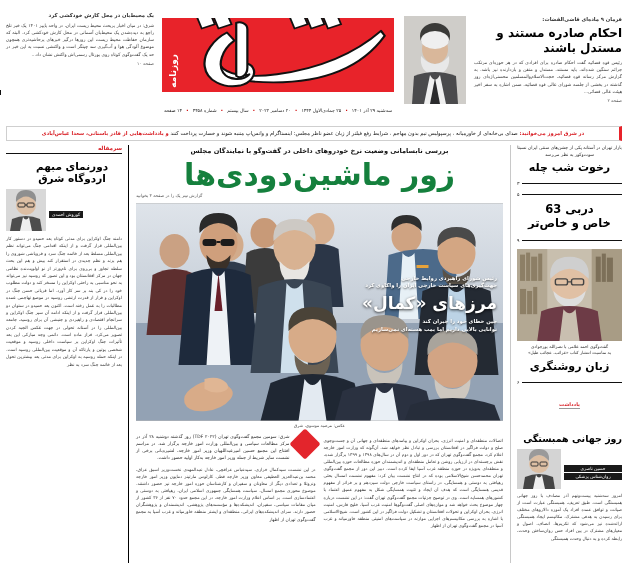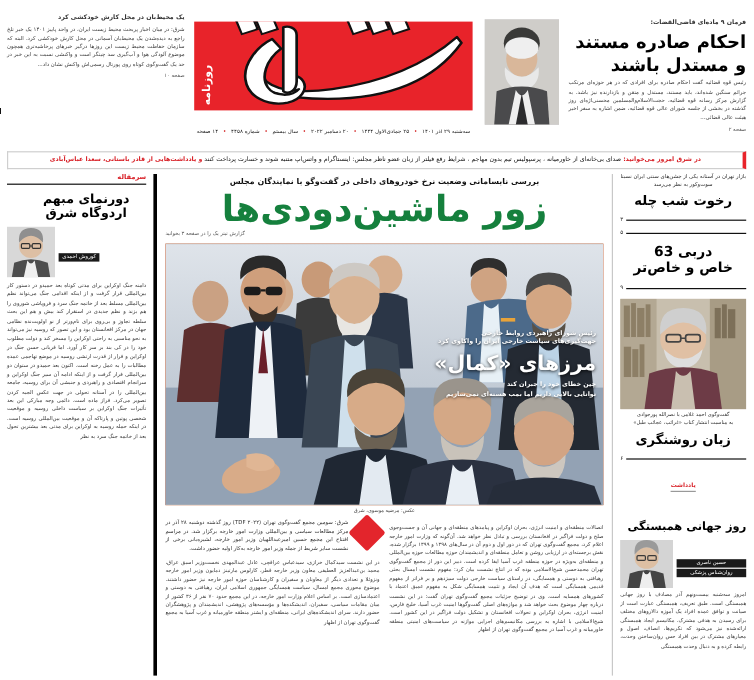--- a/index.html
+++ b/index.html
@@ -16,21 +16,21 @@
   
   .masthead{position:relative;height:120px;display:flex;flex-direction:row;}
   .mh-left{width:218px;position:relative;padding-top:12px;}
   .mh-center{width:250px;position:relative;}
   .mh-right{flex:1;position:relative;padding-top:8px;}
 
   
   .topstory{display:flex;flex-direction:row-reverse;gap:6px;}
   .topstory-txt{flex:1;text-align:right;padding-left:2px;}
   .kicker{font-size:5.2px;color:#333;line-height:1.5;margin-bottom:2px;font-weight:bold;}
-  .ts-head{font-size:15px;font-weight:bold;color:#000;line-height:1.25;margin:0 0 3px 0;letter-spacing:-.2px;}
+  .ts-head{font-size:12px;font-weight:bold;color:#000;line-height:1.25;margin:0 0 3px 0;letter-spacing:-.2px;}
   .ts-body{font-size:4.5px;line-height:1.62;color:#3a3a3a;text-align:justify;}
   .pagelink{font-size:4.3px;color:#555;margin-top:3px;}
   .mugshot{width:62px;height:88px;border:0;flex:none;position:relative;overflow:hidden;background:#dcdcdc;}
   .mugshot .sky{position:absolute;inset:0;background:linear-gradient(160deg,#e9e9e9,#c9c9c9);}
   .mug-face{position:absolute;left:50%;transform:translateX(-50%);}
 
   
   .logo-block{position:absolute;left:0;right:0;top:4px;height:92px;}
   .logo-red{position:absolute;left:8px;right:10px;top:10px;bottom:8px;background:#e8232a;}
   .logo-word{position:absolute;inset:0;display:flex;align-items:center;justify-content:center;}
@@ -47,21 +47,21 @@
   .rs-body{font-size:4.5px;line-height:1.6;color:#3a3a3a;text-align:justify;}
 
   
   .ticker{margin-top:2px;border:1px solid #cfcfcf;border-right:3px solid #e8232a;
      padding:3px 5px;font-size:5.2px;line-height:1.35;text-align:center;color:#111;white-space:nowrap;overflow:hidden;}
   .tk-red{color:#d81f26;font-weight:bold;}
 
   
   .grid{display:flex;flex-direction:row;margin-top:4px;height:418px;}
   .col-left{width:112px;border-left:1px solid #c8c8c8;padding-left:6px;box-sizing:border-box;}
-  .col-mid{flex:1;padding:0 7px;box-sizing:border-box;border-left:3px solid #000000;}
+  .col-mid{flex:1;padding:0 7px;box-sizing:border-box;border-left:1px solid #000000;}
   .col-right{width:122px;padding-right:6px;box-sizing:border-box;}
 
   
   .lb{margin-bottom:7px;}
   .lb-kicker{font-size:4.5px;line-height:1.55;color:#2b2b2b;text-align:center;margin-bottom:2px;}
   .lb-head{font-size:11px;font-weight:bold;text-align:center;line-height:1.2;color:#000;}
   .lb-head.two{font-size:11.5px;}
   .rule{display:flex;align-items:center;gap:3px;margin:5px 0 6px 0;flex-direction:row-reverse;}
   .rule .ln{flex:1;height:1px;background:#111;}
   .rule .pg{font-size:4.6px;color:#222;}

